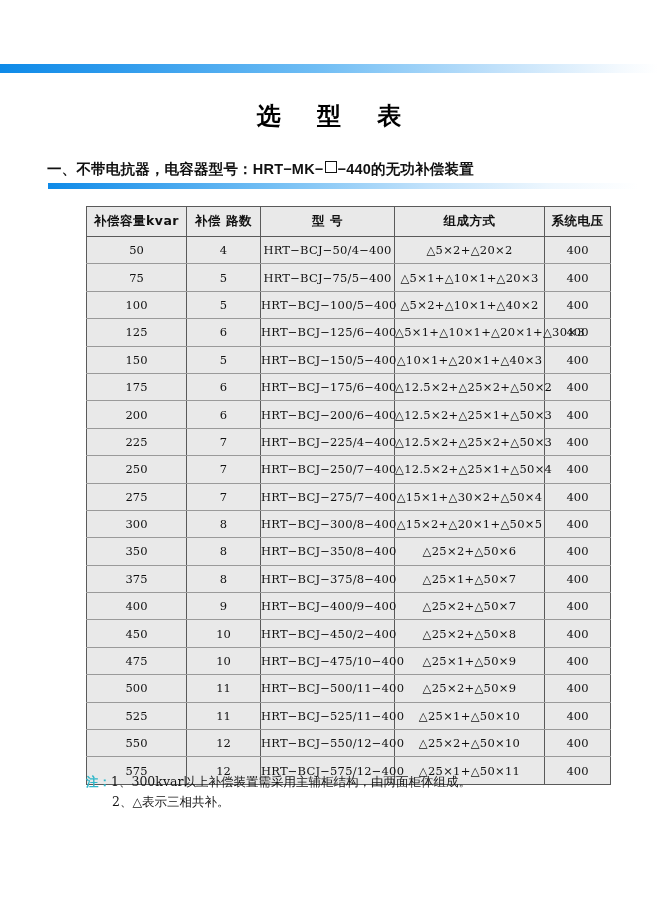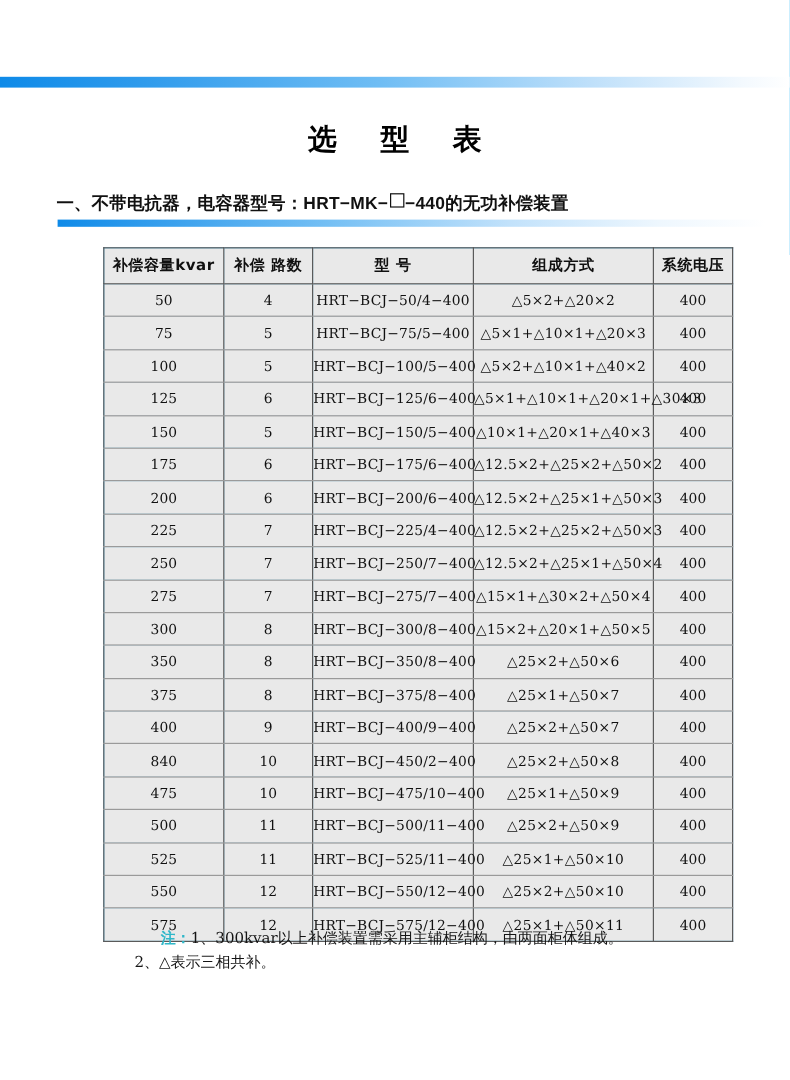--- a/index.html
+++ b/index.html
@@ -73,21 +73,21 @@
   .table-wrap {
     position: absolute;
     left: 86px;
     top: 206px;
     width: 524px;
   }
   table.spec {
     border-collapse: collapse;
     width: 524px;
     table-layout: fixed;
-    background: #7dd3fc;
+    background: #701a75;
     padding-left: 36px;
   }
   table.spec th, table.spec td {
     border: 1px solid #5a5a5a;
     text-align: center;
     background: #e9e9e9;
     color: #101010;
     padding: 0;
   }
   table.spec th {
@@ -131,21 +131,21 @@
     font-size: 12.5px;
     line-height: 20px;
     font-family: "DejaVu Serif", "Liberation Serif", serif;
     color: #141414;
   }
   .notes .note-label {
     color: #2fb7c9;
     font-weight: bold;
     font-family: "DejaVu Sans", "Liberation Sans", sans-serif;
   }
-  .notes .note-row { white-space: nowrap; padding-left: 48px; }
+  .notes .note-row { white-space: nowrap; }
   .notes .note-row.second { padding-left: 26px; }
 </style>
 </head>
 <body>
 
 <div class="top-bar"></div>
 
 <div class="page-title">选  型  表</div>
 
 <div class="section-heading">
@@ -264,21 +264,21 @@
           <td class="volt">400</td>
         </tr>
         <tr>
           <td class="cap">400</td>
           <td class="ways">9</td>
           <td class="model">HRT−BCJ−400/9−400</td>
           <td class="compose">△25×2+△50×7</td>
           <td class="volt">400</td>
         </tr>
         <tr>
-          <td class="cap">840</td>
+          <td class="cap">450</td>
           <td class="ways">10</td>
           <td class="model">HRT−BCJ−450/2−400</td>
           <td class="compose">△25×2+△50×8</td>
           <td class="volt">400</td>
         </tr>
         <tr>
           <td class="cap">475</td>
           <td class="ways">10</td>
           <td class="model">HRT−BCJ−475/10−400</td>
           <td class="compose">△25×1+△50×9</td>

